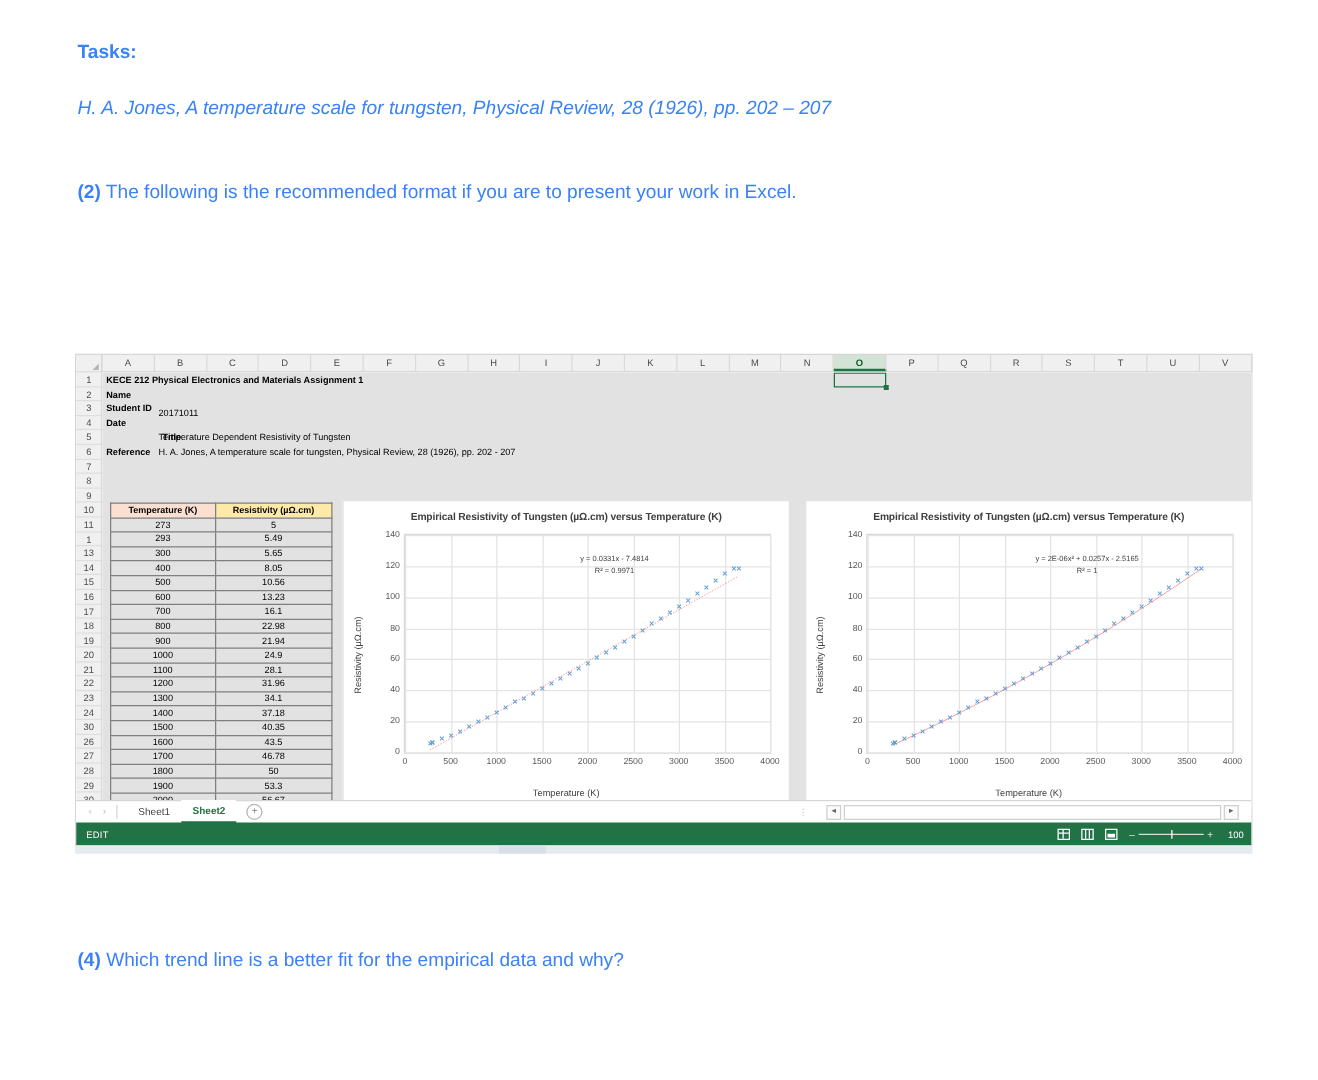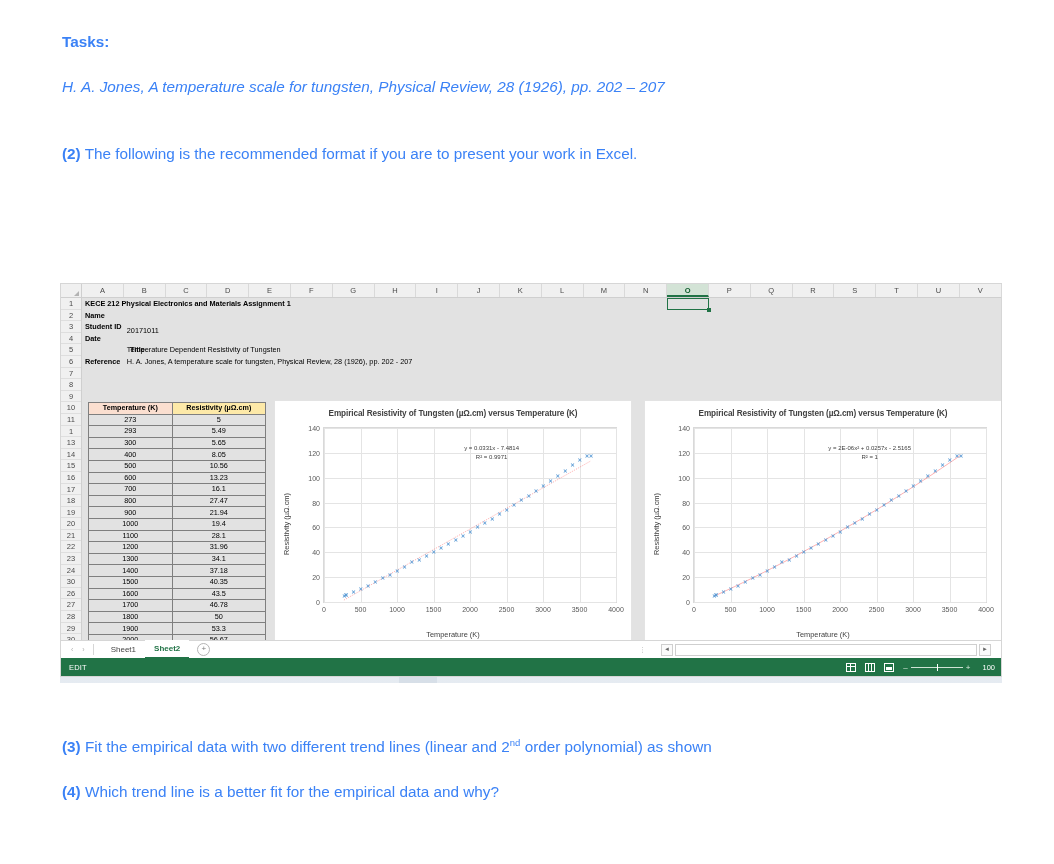--- a/index.html
+++ b/index.html
@@ -272,29 +272,29 @@
             <tr>
               <td class="col-t">600</td>
               <td class="col-r">13.23</td>
             </tr>
             <tr>
               <td class="col-t">700</td>
               <td class="col-r">16.1</td>
             </tr>
             <tr>
               <td class="col-t">800</td>
-              <td class="col-r">27.47</td>
+              <td class="col-r">22.98</td>
             </tr>
             <tr>
               <td class="col-t">900</td>
               <td class="col-r">21.94</td>
             </tr>
             <tr>
               <td class="col-t">1000</td>
-              <td class="col-r">19.4</td>
+              <td class="col-r">24.9</td>
             </tr>
             <tr>
               <td class="col-t">1100</td>
               <td class="col-r">28.1</td>
             </tr>
             <tr>
               <td class="col-t">1200</td>
               <td class="col-r">31.96</td>
             </tr>
             <tr>
@@ -541,16 +541,15 @@
         <span class="zsign">+</span>
       </div>
       <span class="zpct">100</span>
     </div>
   </div>
 </div>
 
 <div class="sliver"></div>
 
 <div class="doc" style="top:735px;">
-  <p><span class="lead">(3)</span><span> Fit the empirical data with two different trend lines (linear and 2</span><sup>nd</sup><span> order polynomial) as shown</span></p>
   <div class="gap"></div>
   <p><span class="lead">(4)</span><span> Which trend line is a better fit for the empirical data and why?</span></p>
 </div>
 
 </body></html>

